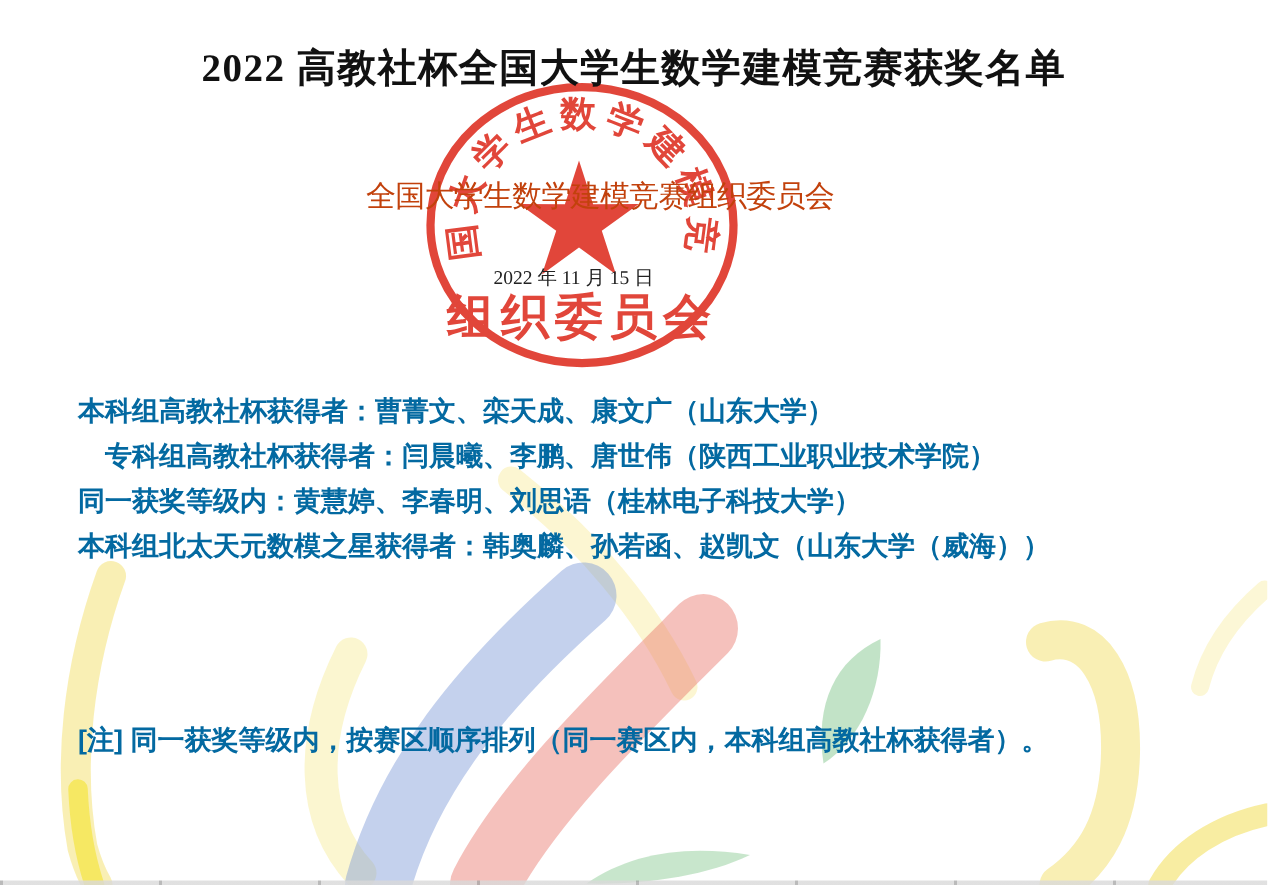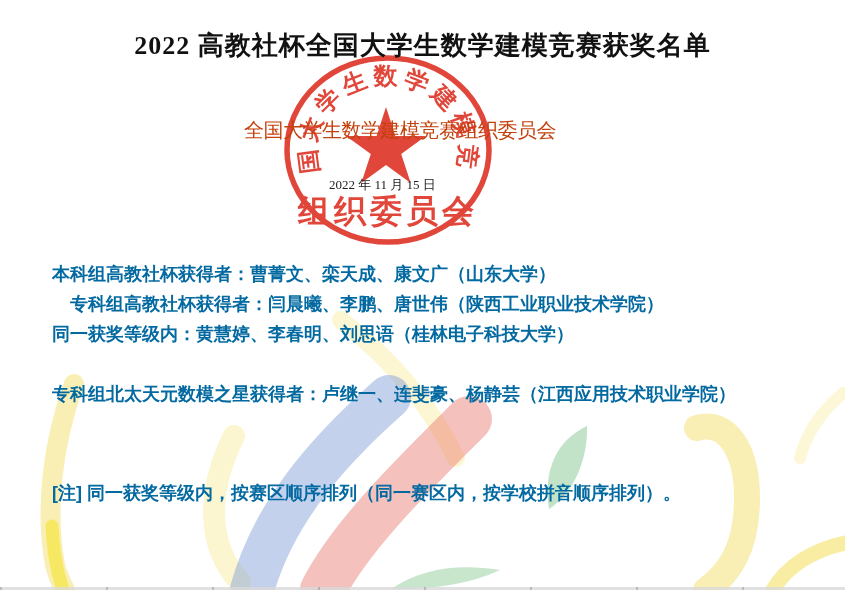--- a/index.html
+++ b/index.html
@@ -77,18 +77,18 @@
   </svg>
 
   <h1 class="title">2022 高教社杯全国大学生数学建模竞赛获奖名单</h1>
 
   <div class="org-line">全国大学生数学建模竞赛组织委员会</div>
   <div class="date-line">2022 年 11 月 15 日</div>
 
   <div class="recipient-line r0">本科组高教社杯获得者：曹菁文、栾天成、康文广（山东大学）</div>
   <div class="recipient-line r1">专科组高教社杯获得者：闫晨曦、李鹏、唐世伟（陕西工业职业技术学院）</div>
   <div class="recipient-line r2">同一获奖等级内：黄慧婷、李春明、刘思语（桂林电子科技大学）</div>
-  <div class="recipient-line r4">专科组北太天元数模之星获得者：卢继一、连斐豪、杨静芸（江西应用技术职业学院）</div>
+  <div class="recipient-line r3">本科组北太天元数模之星获得者：韩奥麟、孙若函、赵凯文（山东大学（威海））</div>
 
-  <div class="note-line">[注] 同一获奖等级内，按赛区顺序排列（同一赛区内，按学校拼音顺序排列）。</div>
+  <div class="note-line">[注] 同一获奖等级内，按赛区顺序排列（同一赛区内，本科组高教社杯获得者）。</div>
 
   <div class="page-bottom-edge"></div>
 </div>
 
 </body></html>

